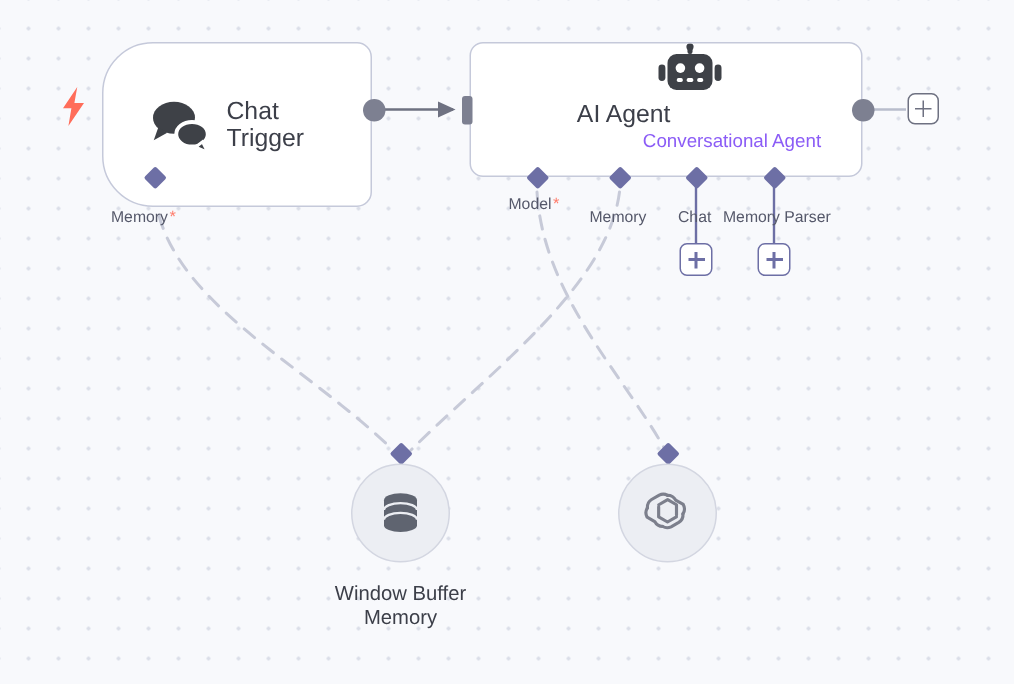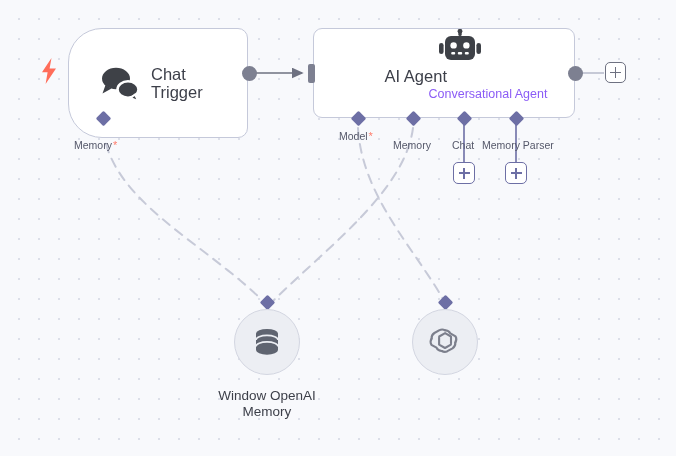--- a/index.html
+++ b/index.html
@@ -306,21 +306,21 @@
   <div class="round-node" style="left:234px; top:309px;">
     <svg viewBox="0 0 32 32" width="32" height="32" xmlns="http://www.w3.org/2000/svg">
       <ellipse cx="16" cy="7.5" rx="11" ry="4.6" fill="#5f6470"></ellipse>
       <path d="M5 7.5 v6.5 a11 4.6 0 0 0 22 0 v-6.5" fill="#5f6470"></path>
       <ellipse cx="16" cy="14" rx="11" ry="4.6" fill="#5f6470" stroke="#eceef3" stroke-width="1.6"></ellipse>
       <path d="M5 14 v6.5 a11 4.6 0 0 0 22 0 v-6.5" fill="#5f6470"></path>
       <ellipse cx="16" cy="20.5" rx="11" ry="4.6" fill="#5f6470" stroke="#eceef3" stroke-width="1.6"></ellipse>
       <path d="M5 20.5 v3.6 a11 4.6 0 0 0 22 0 v-3.6" fill="#5f6470"></path>
     </svg>
   </div>
-  <div class="round-label" style="left:182px; top:388px;">Window OpenAI
+  <div class="round-label" style="left:182px; top:388px;">Window Buffer
 Memory</div>
 
   <div class="diamond" style="left:440px; top:297px;"></div>
   <div class="round-node" style="left:412px; top:309px;">
     <svg viewBox="0 0 36 36" width="36" height="36" xmlns="http://www.w3.org/2000/svg">
       <g fill="none" stroke="#7c7f8c" stroke-width="2.1" stroke-linejoin="round" stroke-linecap="round">
         <path d="M18 6.2 a6.1 6.1 0 0 1 5.4 3.2 l5.1 2.9 a6.1 6.1 0 0 1 -0.2 6.3"></path>
         <path d="M28.3 18.6 a6.1 6.1 0 0 1 -2.8 5.7 l-5.1 2.9 a6.1 6.1 0 0 1 -5.6 -0.2"></path>
         <path d="M14.8 27 a6.1 6.1 0 0 1 -5.3 -3.3 l-5.1 -2.9 a6.1 6.1 0 0 1 0.2 -6.2"></path>
         <path d="M4.6 14.6 a6.1 6.1 0 0 1 2.8 -5.6 l5.1 -2.9 a6.1 6.1 0 0 1 5.6 0.2"></path>

